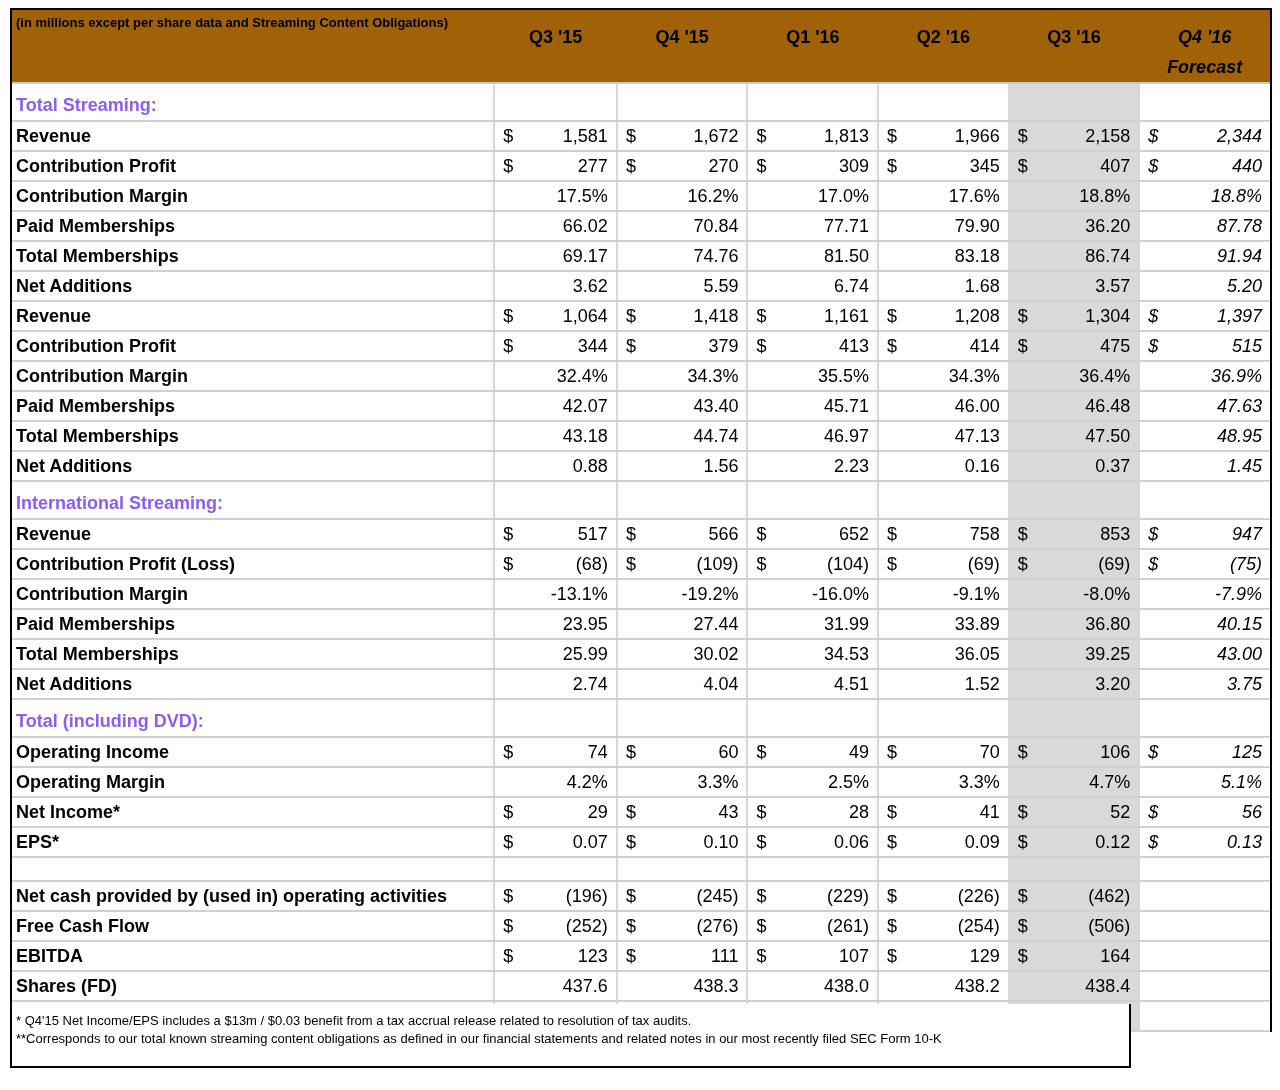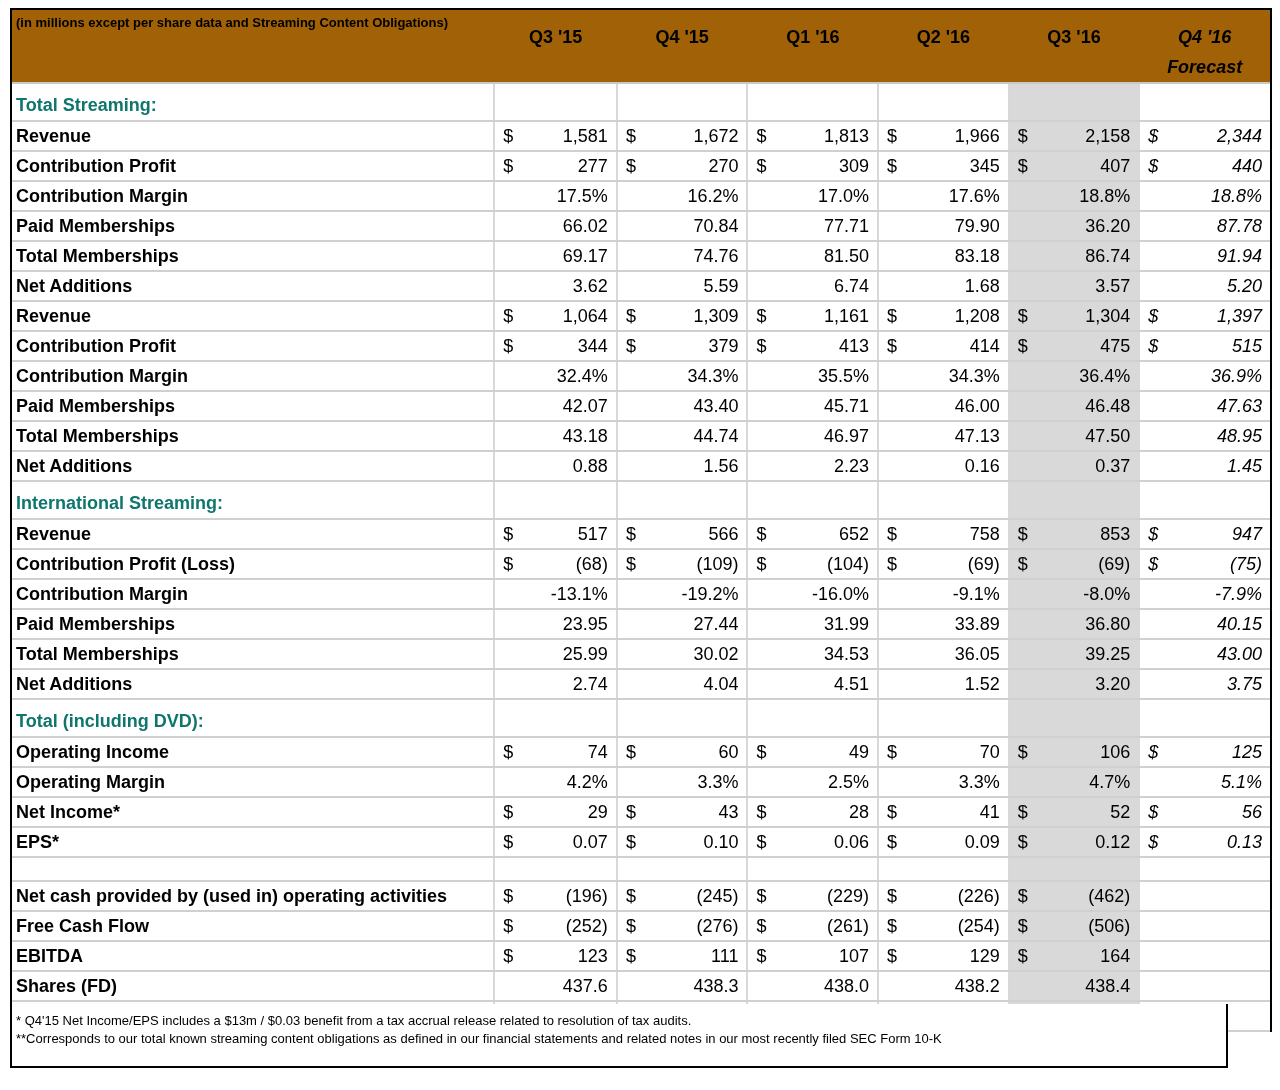--- a/index.html
+++ b/index.html
@@ -15,28 +15,28 @@
            border-bottom: 2px solid #d0d0d0; vertical-align: middle; }
   td.q, th.q { border-left: 2px solid #d8d8d8; }
   td.hl, th.hl { background: #d9d9d9; }
   thead th { background: #a16207; height: 58px; vertical-align: top;
              font-weight: bold; border-bottom: 2px solid #c8c8c8; }
   thead th.label { text-align: left; font-size: 13px; line-height: 22px; padding: 2px 6px 0 4px; font-weight: bold; }
   thead th.q { font-size: 18px; line-height: 30px; padding-top: 12px; border-left: none; }
   thead th .fc { display: block; font-style: italic; }
   thead th.forecast { font-style: italic; }
   td.label { text-align: left; padding-left: 4px; font-weight: bold; font-size: 18px; white-space: nowrap; }
-  tr.section td.label { color: #0f766e; padding-top: 6px; }
+  tr.section td.label { color: #8b5cf6; padding-top: 6px; }
   tr.section td { height: 30px; }
   tr.spacer td { height: 22px; }
   .cell { display: flex; justify-content: space-between; padding: 0 8px 0 8px; }
   .cell .cur { width: 14px; text-align: left; }
   .cell .num { text-align: right; flex: 1; }
   td.it .cell { font-style: italic; }
-  .foot { position: absolute; left: 10px; width: 1218px; border-left: 2px solid #000; border-right: 2px solid #000;
+  .foot { position: absolute; left: 10px; width: 1121px; border-left: 2px solid #000; border-right: 2px solid #000;
           font-size: 13px; line-height: 22px; padding-left: 4px; box-sizing: border-box; background: #fff; }
   .foot1 { top: 1004px; height: 38px; border-bottom: 1px solid #c8c8c8; padding-top: 6px; }
   .foot2 { top: 1028px; height: 40px; border-bottom: 2px solid #000; }
 </style>
 </head>
 <body>
 
 <div class="sheet">
   <table>
     <colgroup>
@@ -310,21 +310,21 @@
           <td class="label">Revenue</td>
           <td class="q">
             <div class="cell">
               <span class="cur">$</span>
               <span class="num">1,064</span>
             </div>
           </td>
           <td class="q">
             <div class="cell">
               <span class="cur">$</span>
-              <span class="num">1,309</span>
+              <span class="num">1,418</span>
             </div>
           </td>
           <td class="q">
             <div class="cell">
               <span class="cur">$</span>
               <span class="num">1,161</span>
             </div>
           </td>
           <td class="q">
             <div class="cell">

